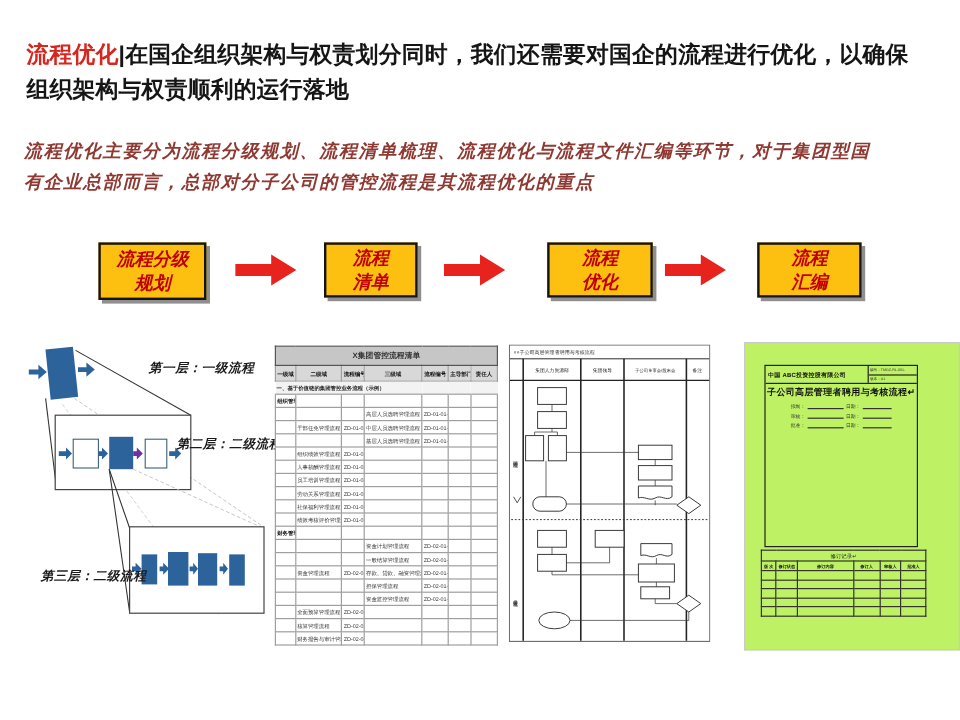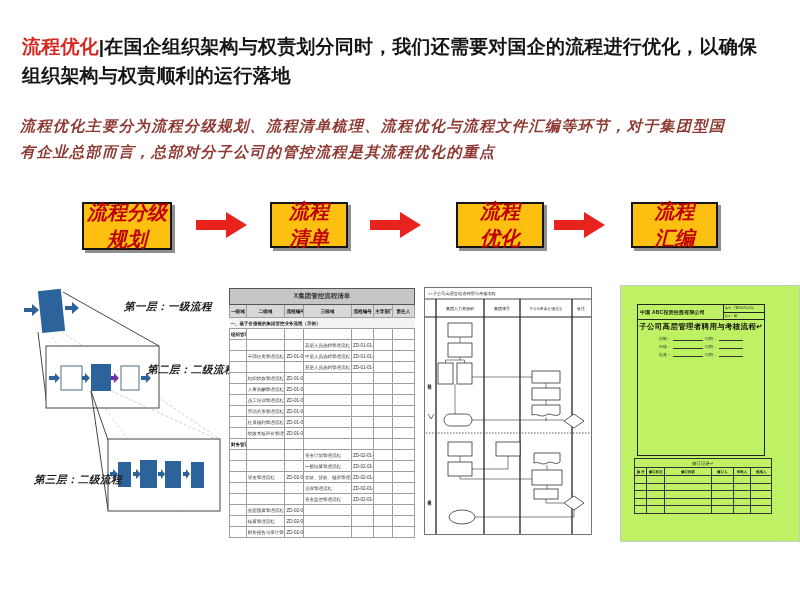--- a/index.html
+++ b/index.html
@@ -13,21 +13,21 @@
          font-weight:800;color:#151515;letter-spacing:.2px;}
   #title .red{color:#d6261d;}
 
   
   #intro{left:20px;top:114px;width:712px;font-size:15px;line-height:1.72;
          color:#8e3a33;font-weight:600;letter-spacing:1.4px;}
 
   
   .step{position:absolute;top:202px;background:#fdc011;border:2px solid #141414;
         box-shadow:3px 3px 0 #8f8f8f;color:#c00000;display:flex;align-items:center;
-        justify-content:center;text-align:center;font-size:20px;font-weight:700;
+        justify-content:center;text-align:center;font-size:15px;font-weight:700;
         line-height:1.35;white-space:pre-line;}
   #step1{left:82px;width:86px;height:44px;}
   #step2{left:270px;width:74px;height:42px;}
   #step3{left:456px;width:84px;height:42px;}
   #step4{left:631px;width:83px;height:42px;}
   .arrow{position:absolute;top:211px;width:52px;height:28px;}
 
   
   #panelA{left:22px;top:282px;width:208px;height:252px;}
   .hlabel{position:absolute;font-size:10.5px;font-weight:600;color:#1a1a1a;

